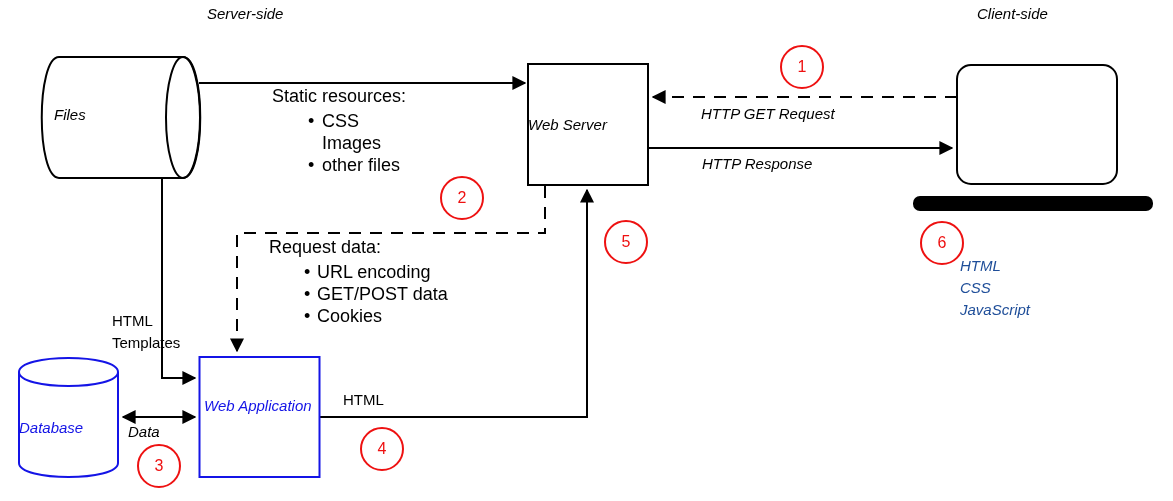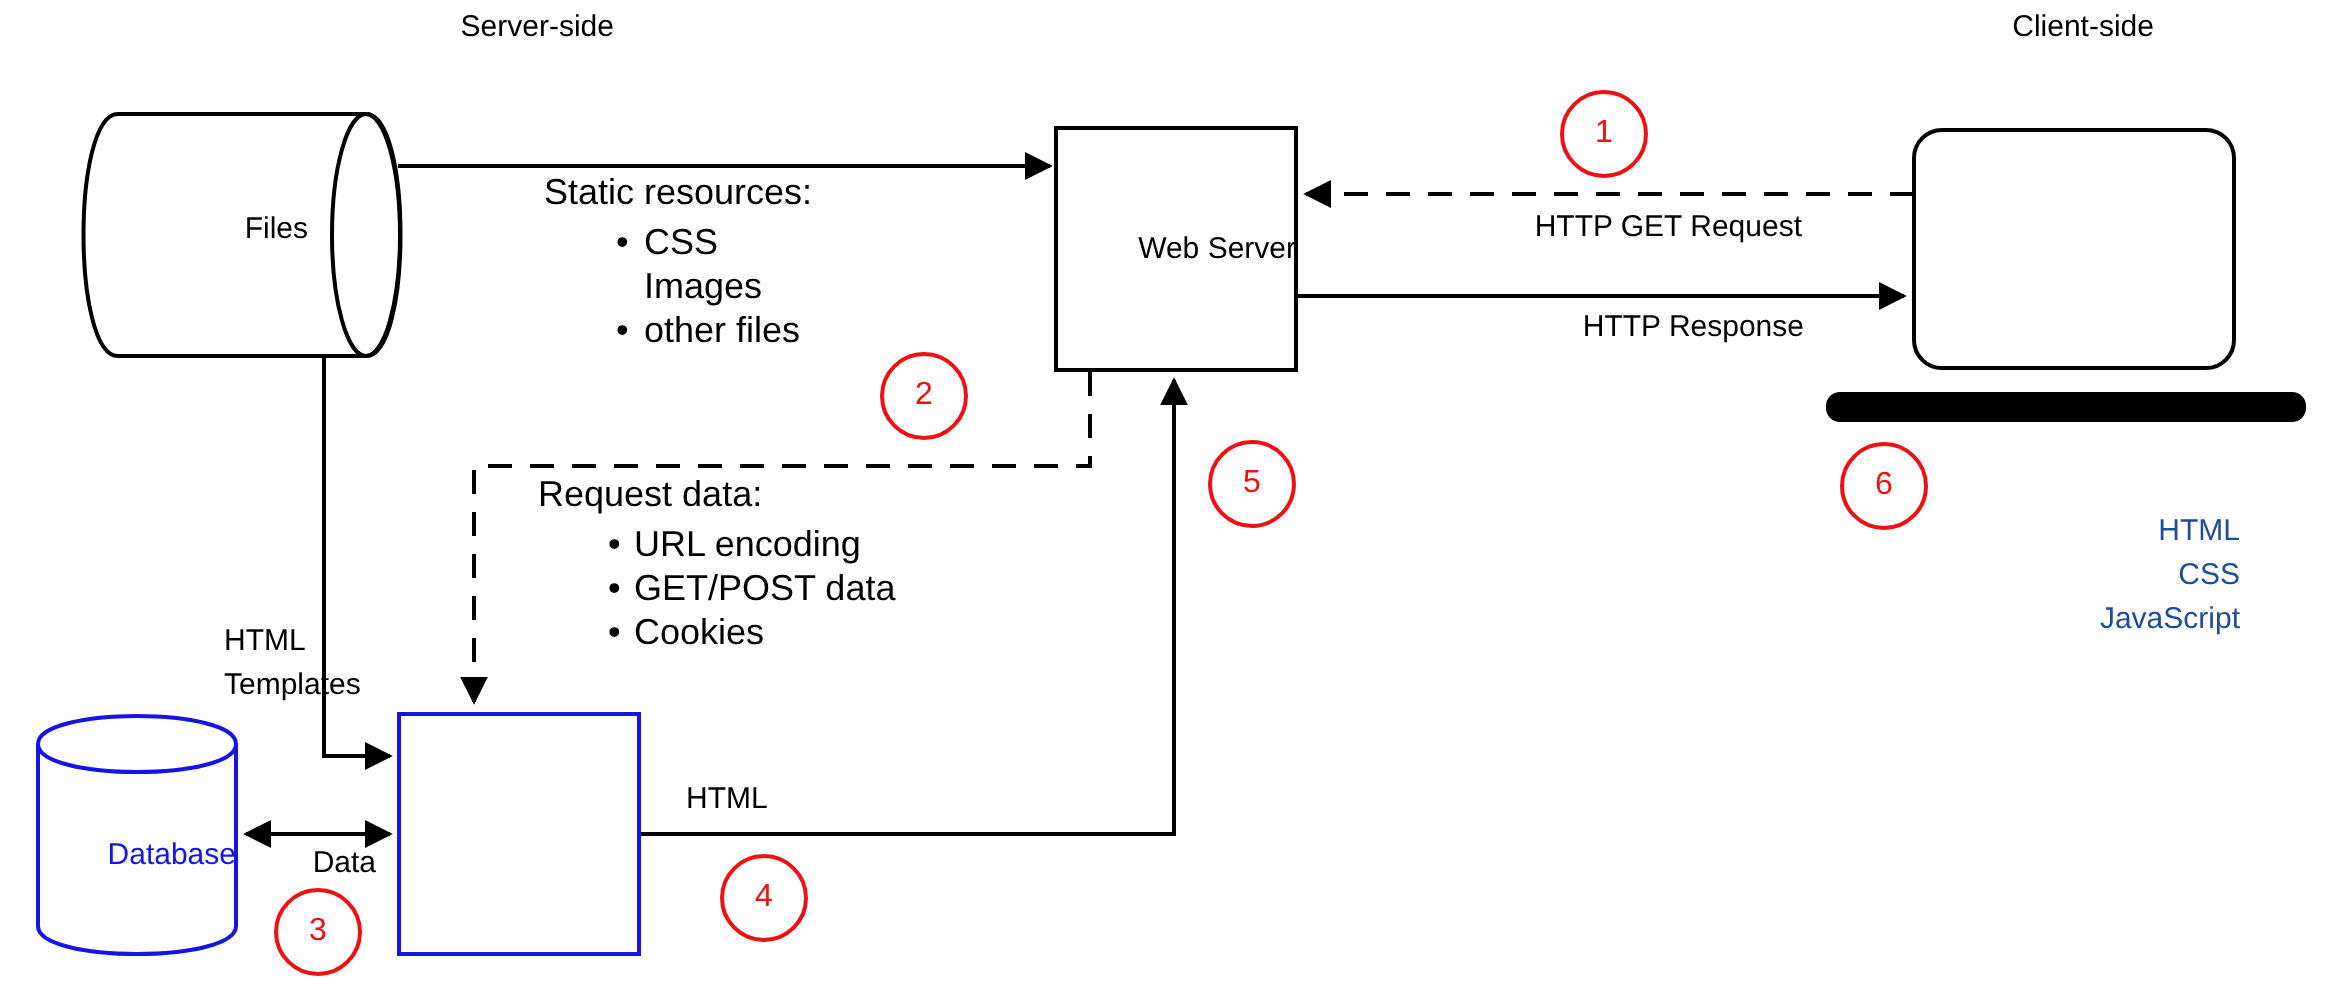--- a/index.html
+++ b/index.html
@@ -2,21 +2,21 @@
 <html><head>
 <meta charset="utf-8">
 <style>
   html,body{margin:0;padding:0;background:#fff;}
   #stage{
     position:relative;width:1173px;height:501px;background:#fff;
     font-family:"Liberation Sans",sans-serif;color:#000;overflow:hidden;
   }
   #diagram-svg{position:absolute;left:0;top:0;}
   .lbl{position:absolute;font-size:15px;line-height:18px;white-space:nowrap;}
-  .ctr{text-align:right;}
+  .ctr{text-align:left;font-style:italic;}
   .wrap{white-space:normal;}
   .blue{color:#1414e6;}
   .steel{color:#1f4e99;}
   .node-label{font-size:15px;}
   .list-block{position:absolute;font-size:18px;}
   .list-title{margin-bottom:3px;}
   .bullet-item{padding-left:36px;line-height:22px;}
   .bullet-item .bullet{display:inline-block;width:14px;}
   .req .bullet-item{padding-left:35px;}
   .req .bullet-item .bullet{width:13px;}
@@ -66,20 +66,21 @@
 
     <rect x="199.5" y="357" width="120" height="120" fill="#fff" stroke="#1414e6" stroke-width="2"></rect>
   </svg>
 
   <div class="lbl ctr" style="left:207px;top:5px;width:100px;">Server-side</div>
   <div class="lbl ctr" style="left:977px;top:5px;width:100px;">Client-side</div>
 
   <div class="lbl ctr node-label" style="left:54px;top:106px;width:100px;">Files</div>
   <div class="lbl ctr node-label" style="left:528px;top:116px;width:120px;">Web Server</div>
   <div class="lbl ctr node-label blue" style="left:19px;top:419px;width:99px;">Database</div>
+  <div class="lbl ctr node-label blue wrap" style="left:204px;top:395px;width:112px;line-height:22px;">Web Application</div>
 
   <div class="list-block" style="left:272px;top:86px;">
     <div class="list-title">Static resources:</div>
     <div class="bullet-item"><span class="bullet">•</span><span>CSS</span></div>
     <div class="bullet-item"><span class="bullet"></span><span>Images</span></div>
     <div class="bullet-item"><span class="bullet">•</span><span>other files</span></div>
   </div>
 
   <div class="list-block req" style="left:269px;top:237px;">
     <div class="list-title">Request data:</div>

